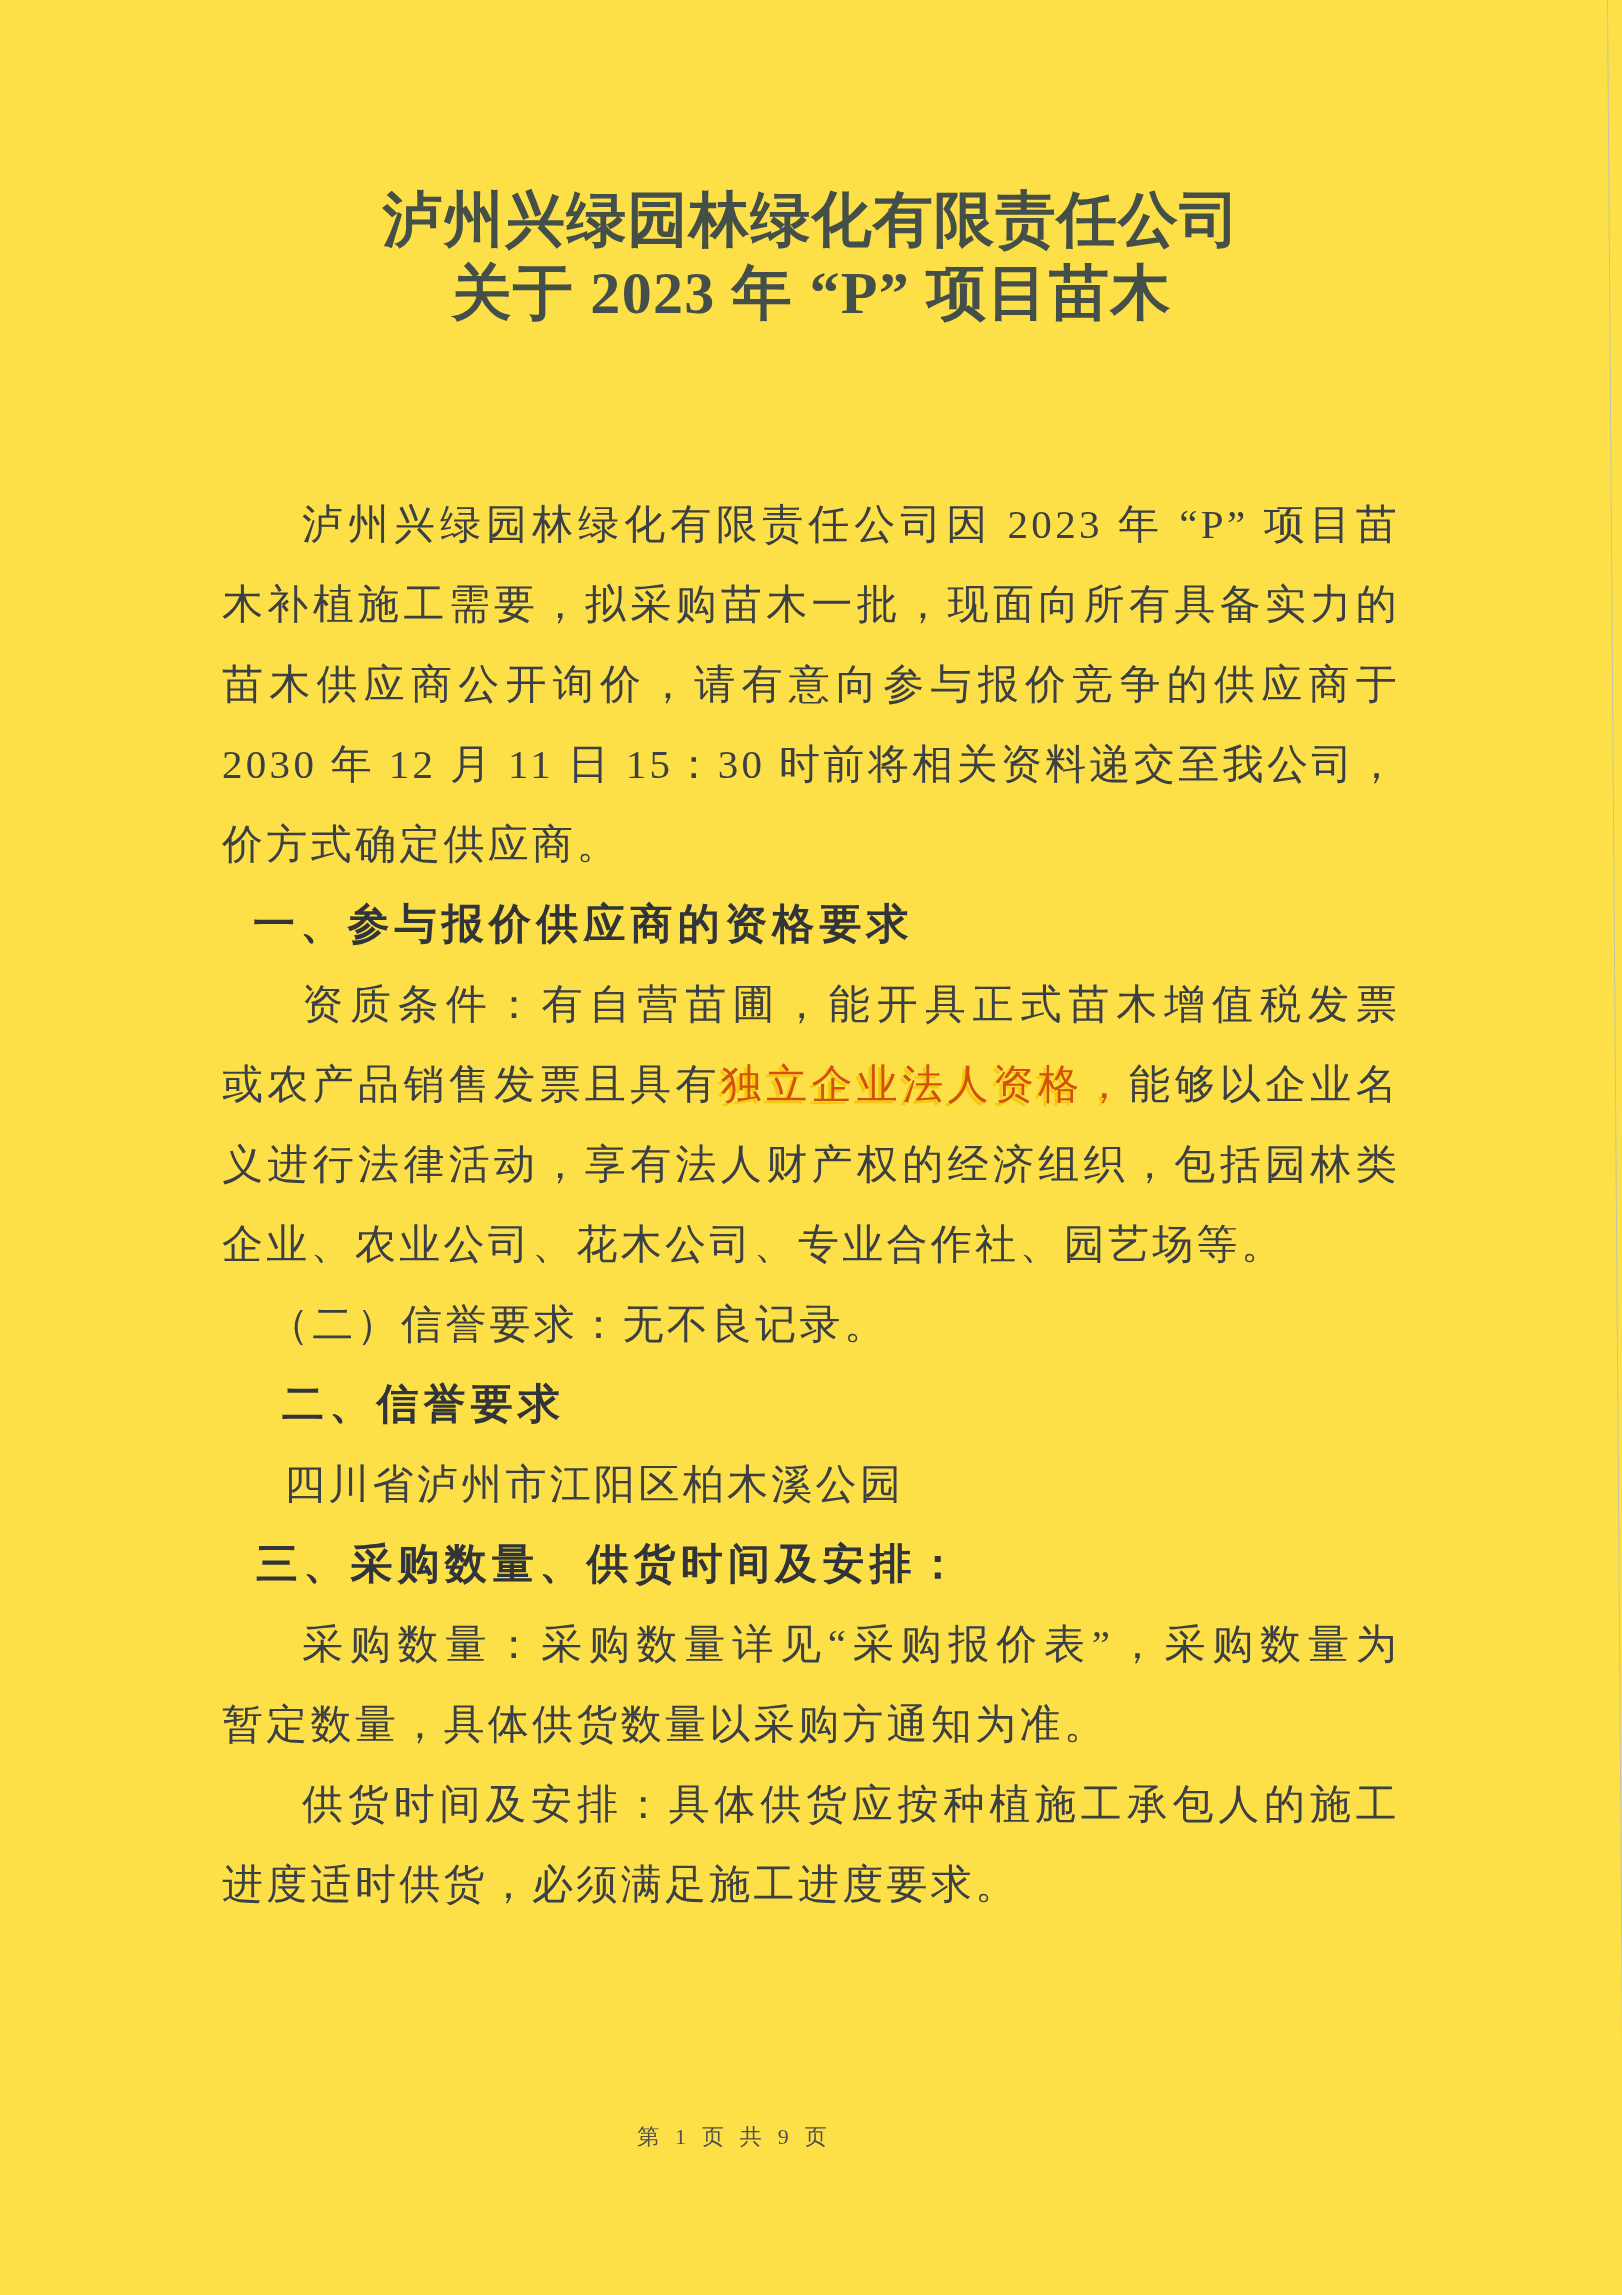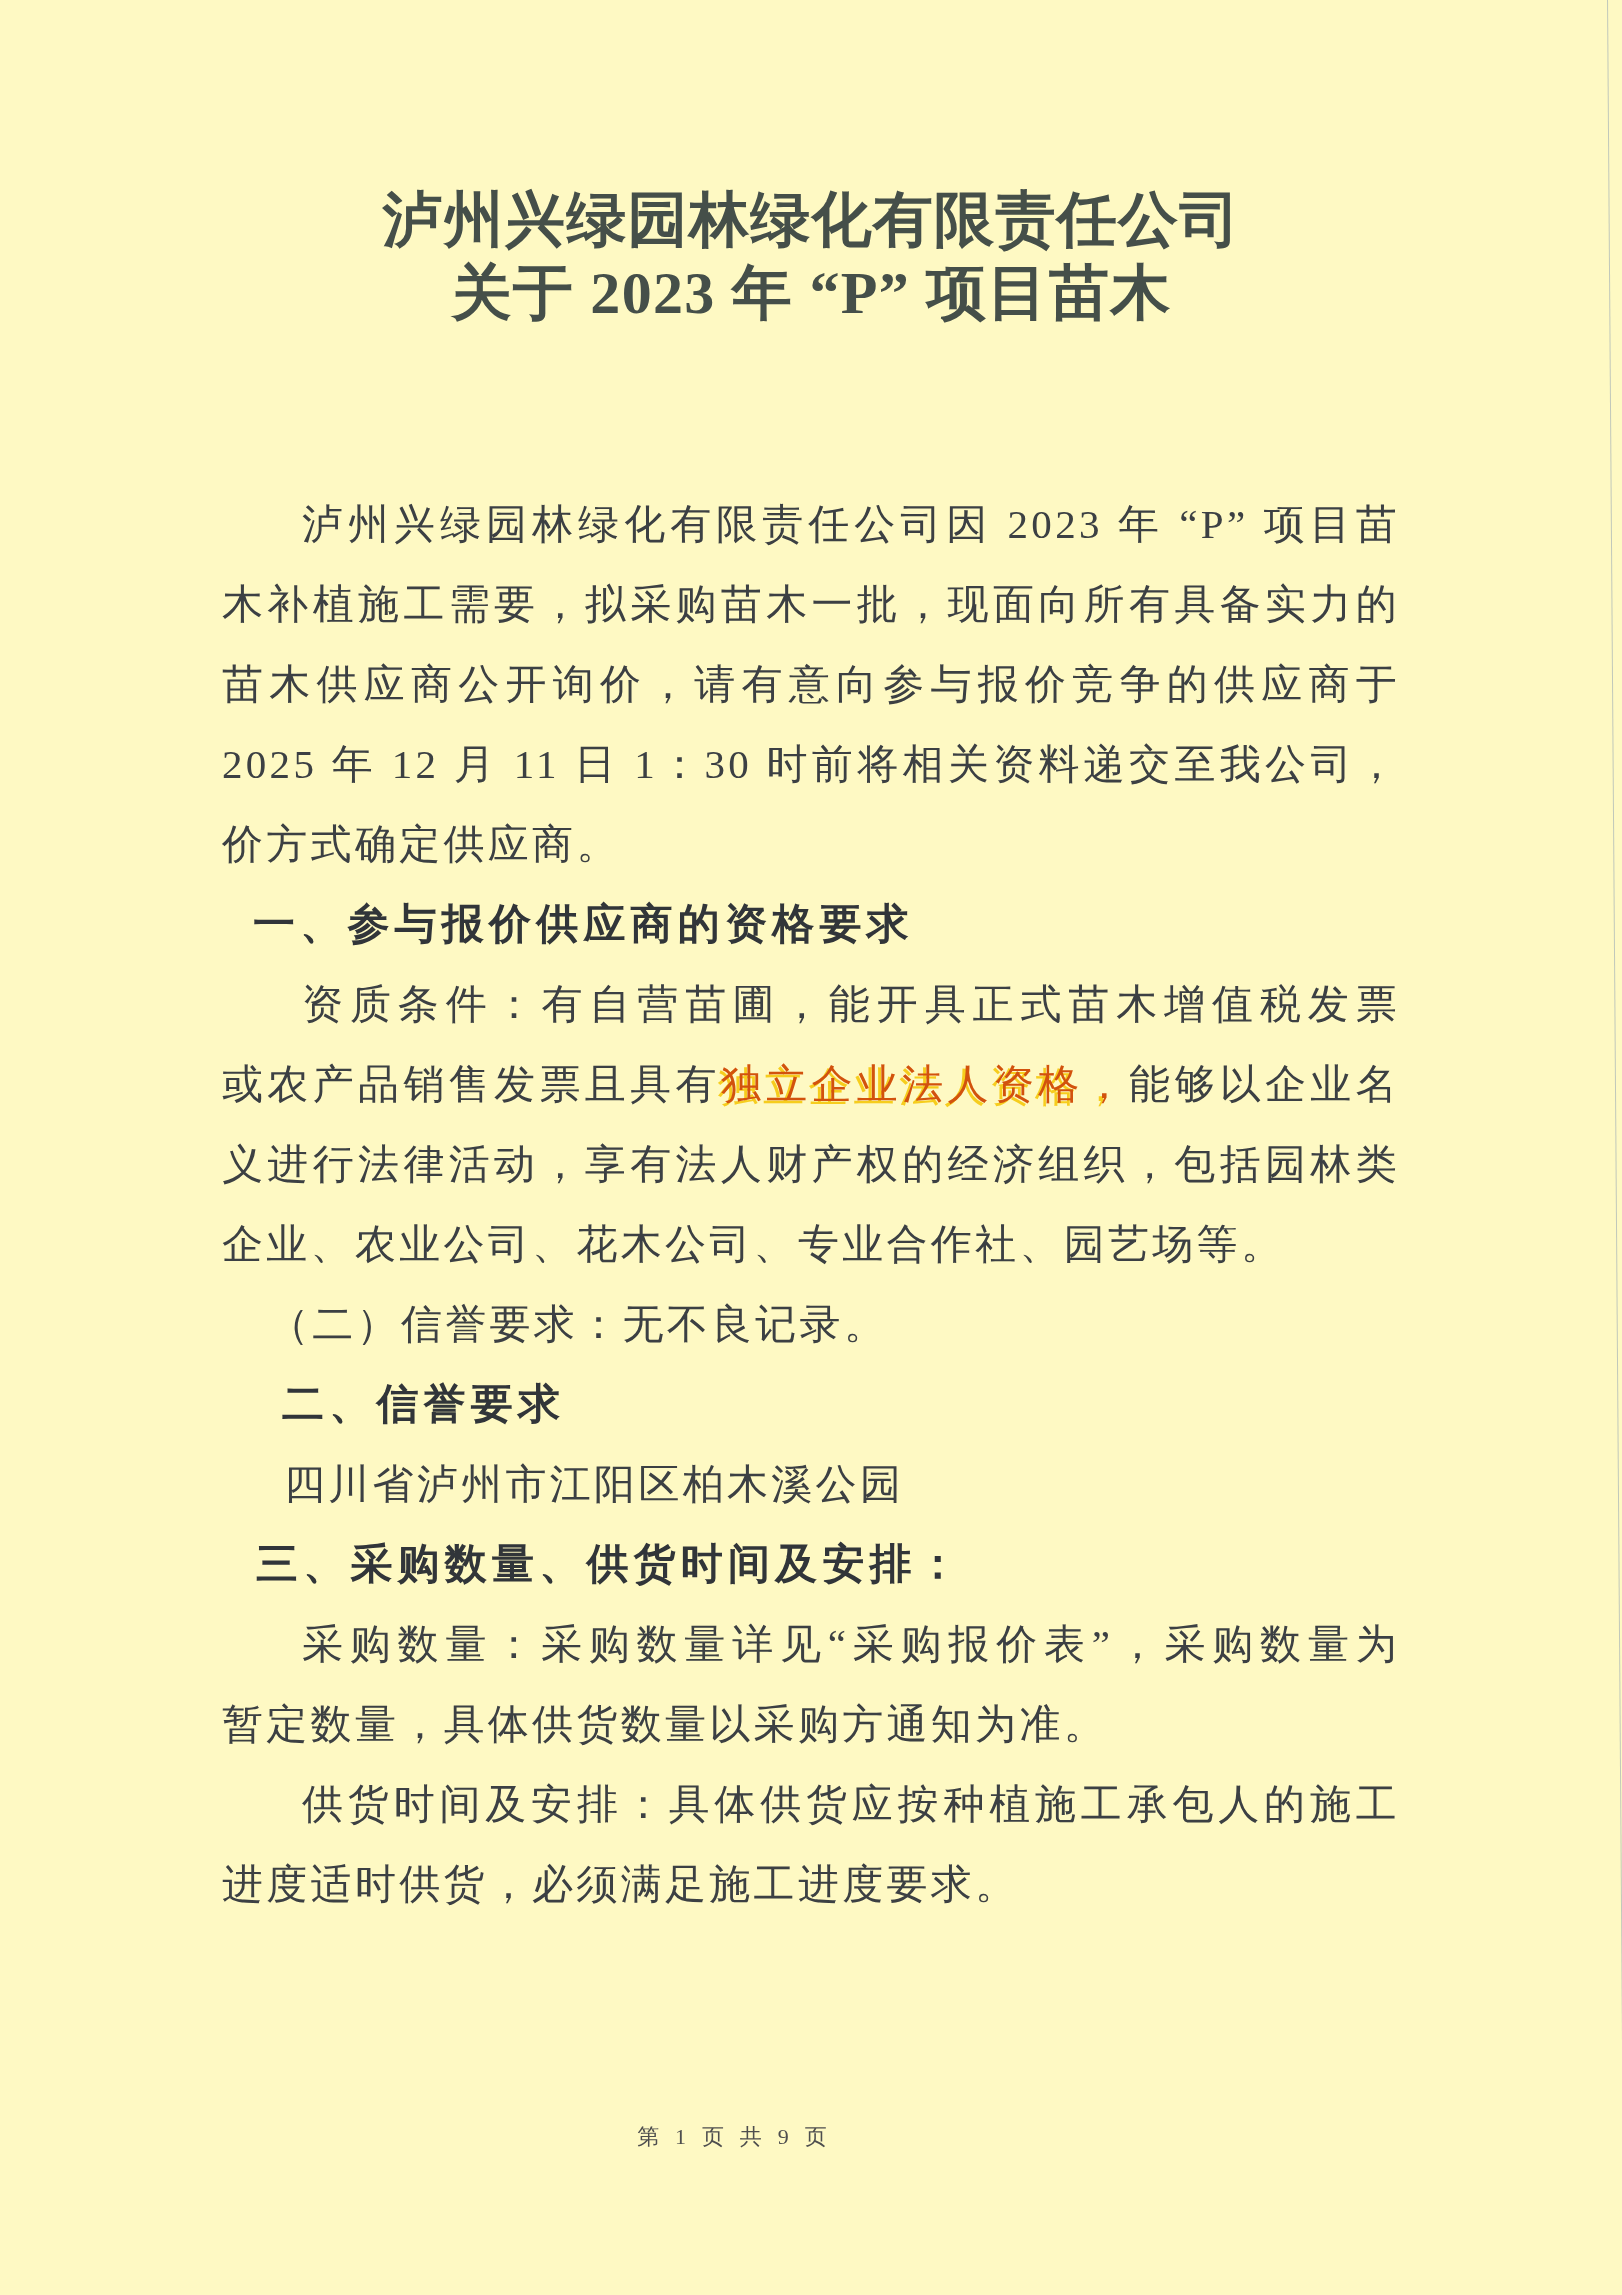--- a/index.html
+++ b/index.html
@@ -1,19 +1,19 @@
 <!DOCTYPE html>
 <html style="font-size:10.5px"><head>
 <meta charset="utf-8">
 <style>
   html,body{margin:0;padding:0;background:#fcfcfb;}
   .page{
     position:relative;
     width:1623px;height:2295px;
-    background:#fef9c3;
+    background:#fde047;
     overflow:hidden;
     font-family:"Liberation Serif","DejaVu Serif",serif;
   }
   
   .doc-title{
     position:absolute;top:184px;left:0;width:1623px;
     text-align:center;
     font-size:60px;line-height:73px;
     font-weight:bold;
     letter-spacing:1.3px;
@@ -67,21 +67,21 @@
 
   <div class="doc-title">
     <div class="title-line">泸州兴绿园林绿化有限责任公司</div>
     <div class="title-line">关于 2023 年 “P” 项目苗木</div>
   </div>
 
   <div class="body-text">
     <div class="line just ind-p">泸州兴绿园林绿化有限责任公司因 2023 年 “P” 项目苗</div>
     <div class="line just">木补植施工需要，拟采购苗木一批，现面向所有具备实力的</div>
     <div class="line just">苗木供应商公开询价，请有意向参与报价竞争的供应商于</div>
-    <div class="line just">2025 年 12 月 11 日 1：30 时前将相关资料递交至我公司，</div>
+    <div class="line just">2030 年 12 月 11 日 15：30 时前将相关资料递交至我公司，</div>
     <div class="line">价方式确定供应商。</div>
 
     <div class="line h ind-h1">一、参与报价供应商的资格要求</div>
 
     <div class="line just ind-p">资质条件：有自营苗圃，能开具正式苗木增值税发票</div>
     <div class="line just"><span>或农产品销售发票且具有</span><span class="em-orange">独立企业法人资格，</span><span>能够以企业名</span></div>
     <div class="line just">义进行法律活动，享有法人财产权的经济组织，包括园林类</div>
     <div class="line">企业、农业公司、花木公司、专业合作社、园艺场等。</div>
 
     <div class="line ind-p3">（二）信誉要求：无不良记录。</div>

